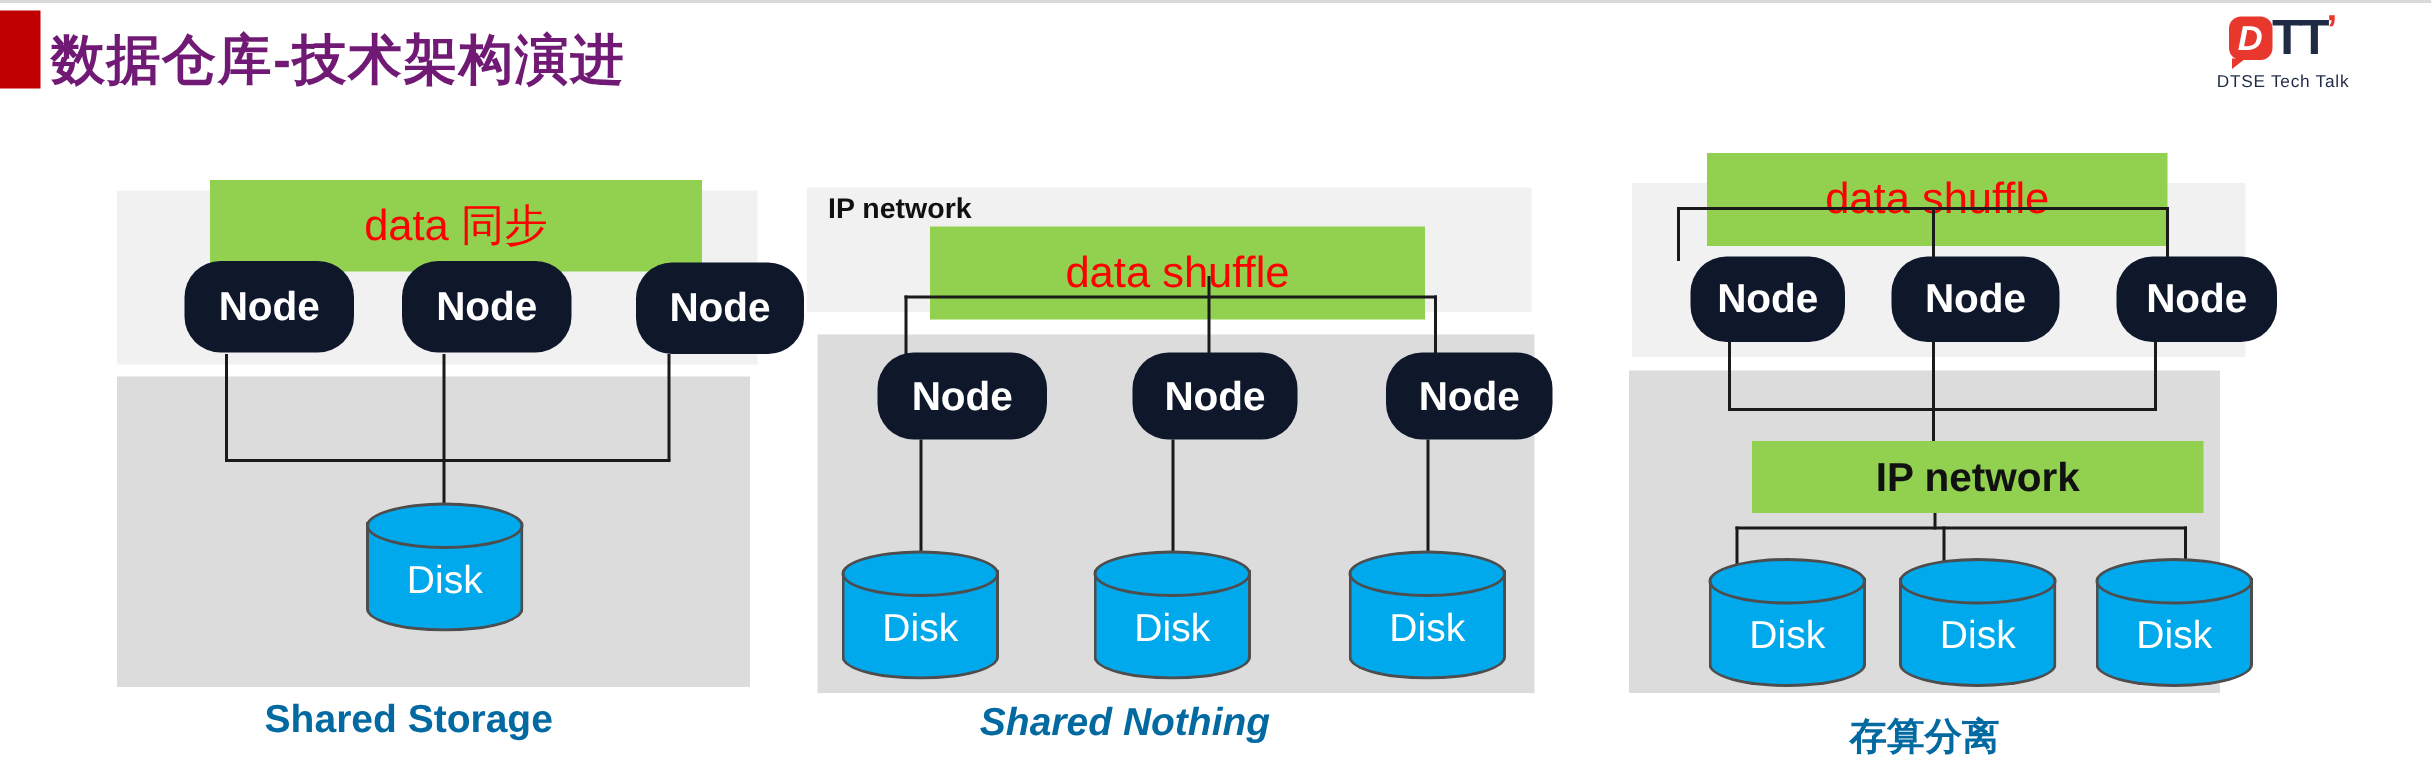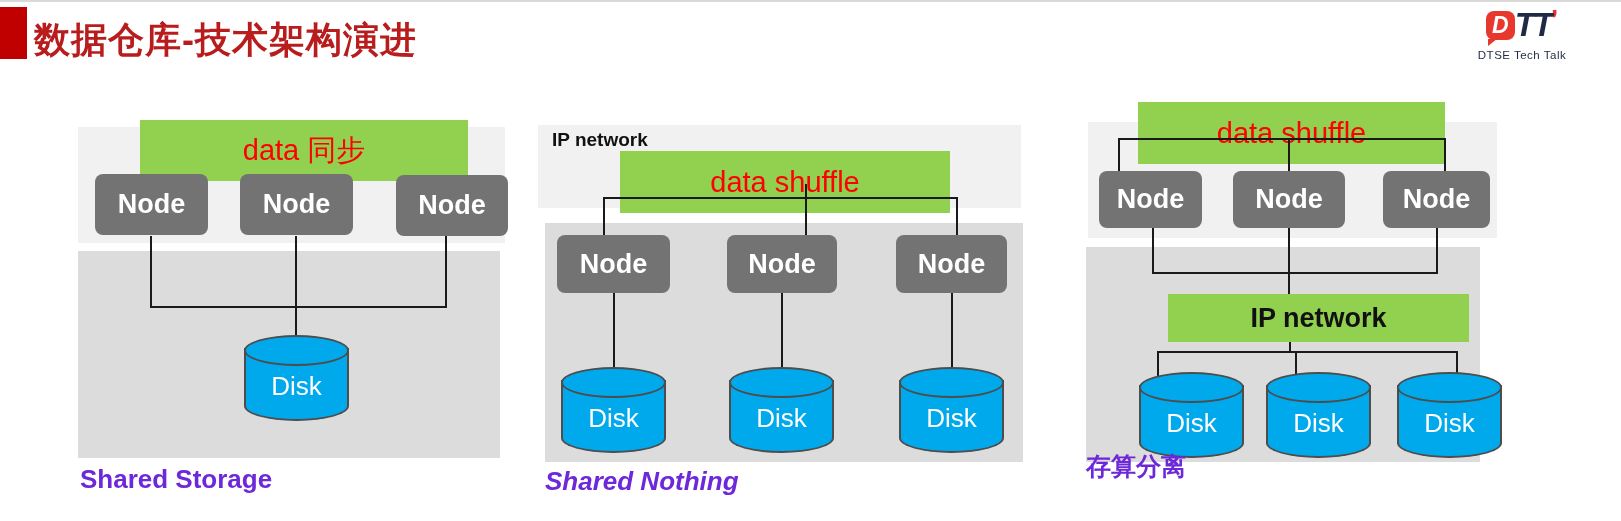--- a/index.html
+++ b/index.html
@@ -7,64 +7,64 @@
   .slide {
     position:relative; width:1621px; height:521px; background:#ffffff;
     overflow:hidden;
   }
   .top-rule { position:absolute; left:0; top:0; width:100%; height:2px; background:#d9d9d9; }
 
   
   .accent-bar { position:absolute; left:0; top:7px; width:27px; height:52px; background:#C00000; }
   .slide-title {
     position:absolute; left:34px; top:16px; font-size:36px; font-weight:bold;
-    color:#b91c1c; letter-spacing:1px; white-space:nowrap;
+    color:#701a75; letter-spacing:1px; white-space:nowrap;
   }
 
   
   .logo { position:absolute; left:1477px; top:8px; width:90px; text-align:center; }
   .logo-row { display:flex; align-items:flex-start; justify-content:center; height:36px; }
   .logo-d {
     position:relative; display:inline-block; width:29px; height:29px; margin-top:3px;
     background:#E8372C; border-radius:8px; color:#ffffff; font-weight:bold; font-style:italic;
     font-size:23px; line-height:29px; text-align:center;
   }
   .logo-d::after {
     content:""; position:absolute; left:2px; bottom:-6px;
     border-left:9px solid #E8372C; border-bottom:7px solid transparent;
   }
   .logo-tt {
-    color:#1F2A44; font-size:33px; font-weight:800; font-style:italic;
+    color:#1F2A44; font-size:33px; font-weight:800; 
     letter-spacing:-2px; line-height:33px;
   }
   .logo-apos { color:#E8372C; font-size:26px; font-weight:800; line-height:22px; }
   .logo-sub {
     margin-top:5px; color:#1F2A44; font-size:11.5px;
     letter-spacing:0.5px; white-space:nowrap;
   }
 
   
   .band { position:absolute; }
   .band.light { background:#F1F1F2; }
   .band.dark  { background:#DCDCDC; }
   .green-box {
     position:absolute; background:#92D050; display:flex;
     align-items:center; justify-content:center;
   }
   .green-box .red-text { color:#FF0000; font-size:29px; }
   .node {
-    position:absolute; height:61px; background:#737373; border-radius:8px;
+    position:absolute; height:61px; background:#0f172a; border-radius:24px;
     display:flex; align-items:center; justify-content:center;
-    color:#ffffff; font-size:27px; font-weight:bold;
+    color:#ffffff; font-size:27px; font-weight:bold;margin-left:28px;
   }
   .line { position:absolute; background:#1a1a1a; }
   .vline { width:2px; }
   .hline { height:2px; }
   .caption {
-    position:absolute; text-align:left; font-size:26px; font-weight:bold; color:#6d28d9;
+    position:absolute; text-align:center; font-size:26px; font-weight:bold; color:#0369a1;
     white-space:nowrap;
   }
   .band-label { position:absolute; font-size:19px; font-weight:bold; color:#111111; }
 
   
   .disk { position:absolute; width:105px; height:86px; }
   .disk-body {
     position:absolute; left:0; right:0; top:13px; bottom:0; background:#00A8EC;
     border:2px solid #4d4d4d; border-top:none;
     border-radius:0 0 52px 52px / 0 0 15px 15px;
@@ -206,15 +206,15 @@
       <div class="disk-body"></div>
       <div class="disk-top"></div>
       <div class="disk-label">Disk</div>
     </div>
     <div class="disk" style="left:1397px; top:372px;">
       <div class="disk-body"></div>
       <div class="disk-top"></div>
       <div class="disk-label">Disk</div>
     </div>
 
-    <div class="caption" style="left:1086px; top:450px; width:394px; font-size:25px;">存算分离</div>
+    <div class="caption" style="left:1086px; top:474px; width:394px; font-size:25px;">存算分离</div>
   </div>
 </div>
 
 </body></html>

